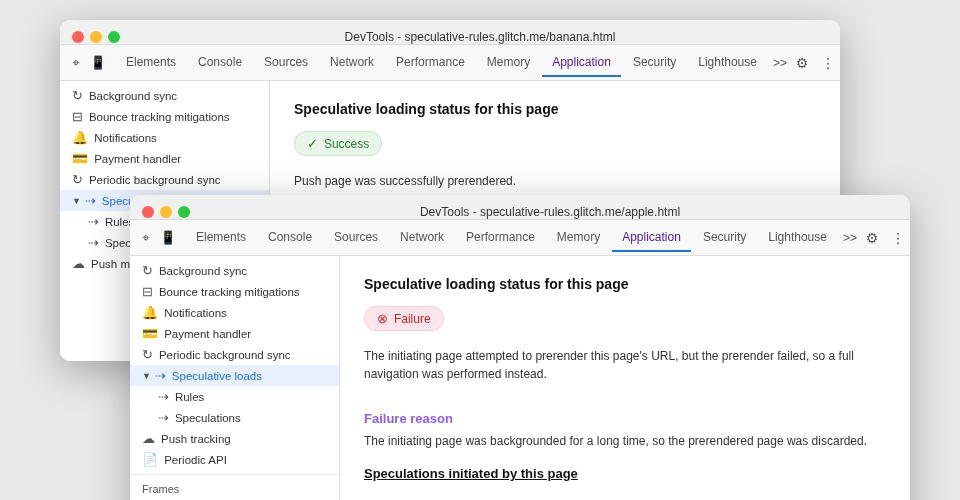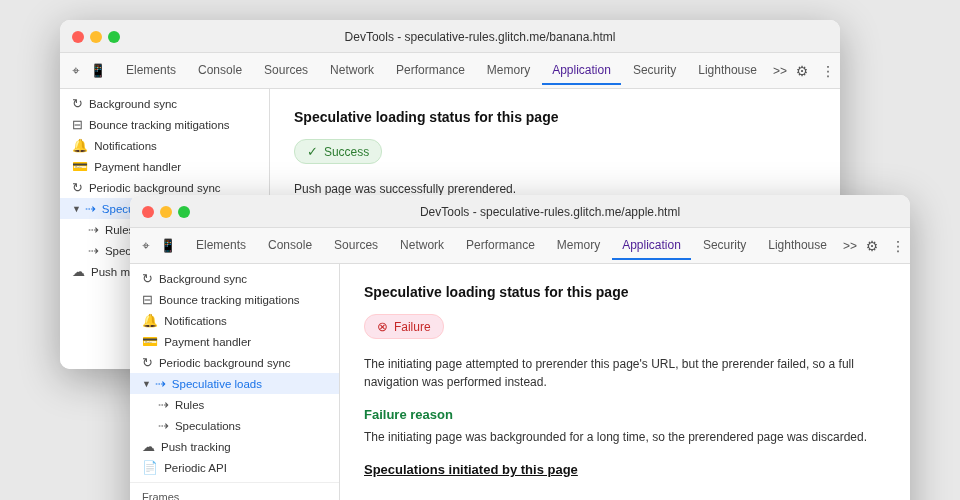--- a/index.html
+++ b/index.html
@@ -32,21 +32,21 @@
     }
 
     .window-front {
       top: 195px;
       left: 130px;
       z-index: 2;
     }
 
     .titlebar {
       background: #f0f0f0;
-      padding: 10px 12px 8px;
+      padding: 10px 12px 0;
       display: flex;
       align-items: center;
       border-bottom: 1px solid #ddd;
       gap: 8px;
     }
 
     .traffic-lights {
       display: flex;
       gap: 6px;
       margin-right: 4px;
@@ -227,22 +227,22 @@
 
     .status-text {
       font-size: 12px;
       color: #333;
       line-height: 1.5;
     }
 
     .failure-reason-title {
       font-size: 13px;
       font-weight: 600;
-      color: #15803d;
-      margin-top: 16px;
+      color: #8b5cf6;
+      margin-top: 28px;
       margin-bottom: 6px;
     }
 
     .speculations-title {
       font-size: 13px;
       font-weight: 600;
       color: #111;
       margin-top: 16px;
       text-decoration: underline;
     }

